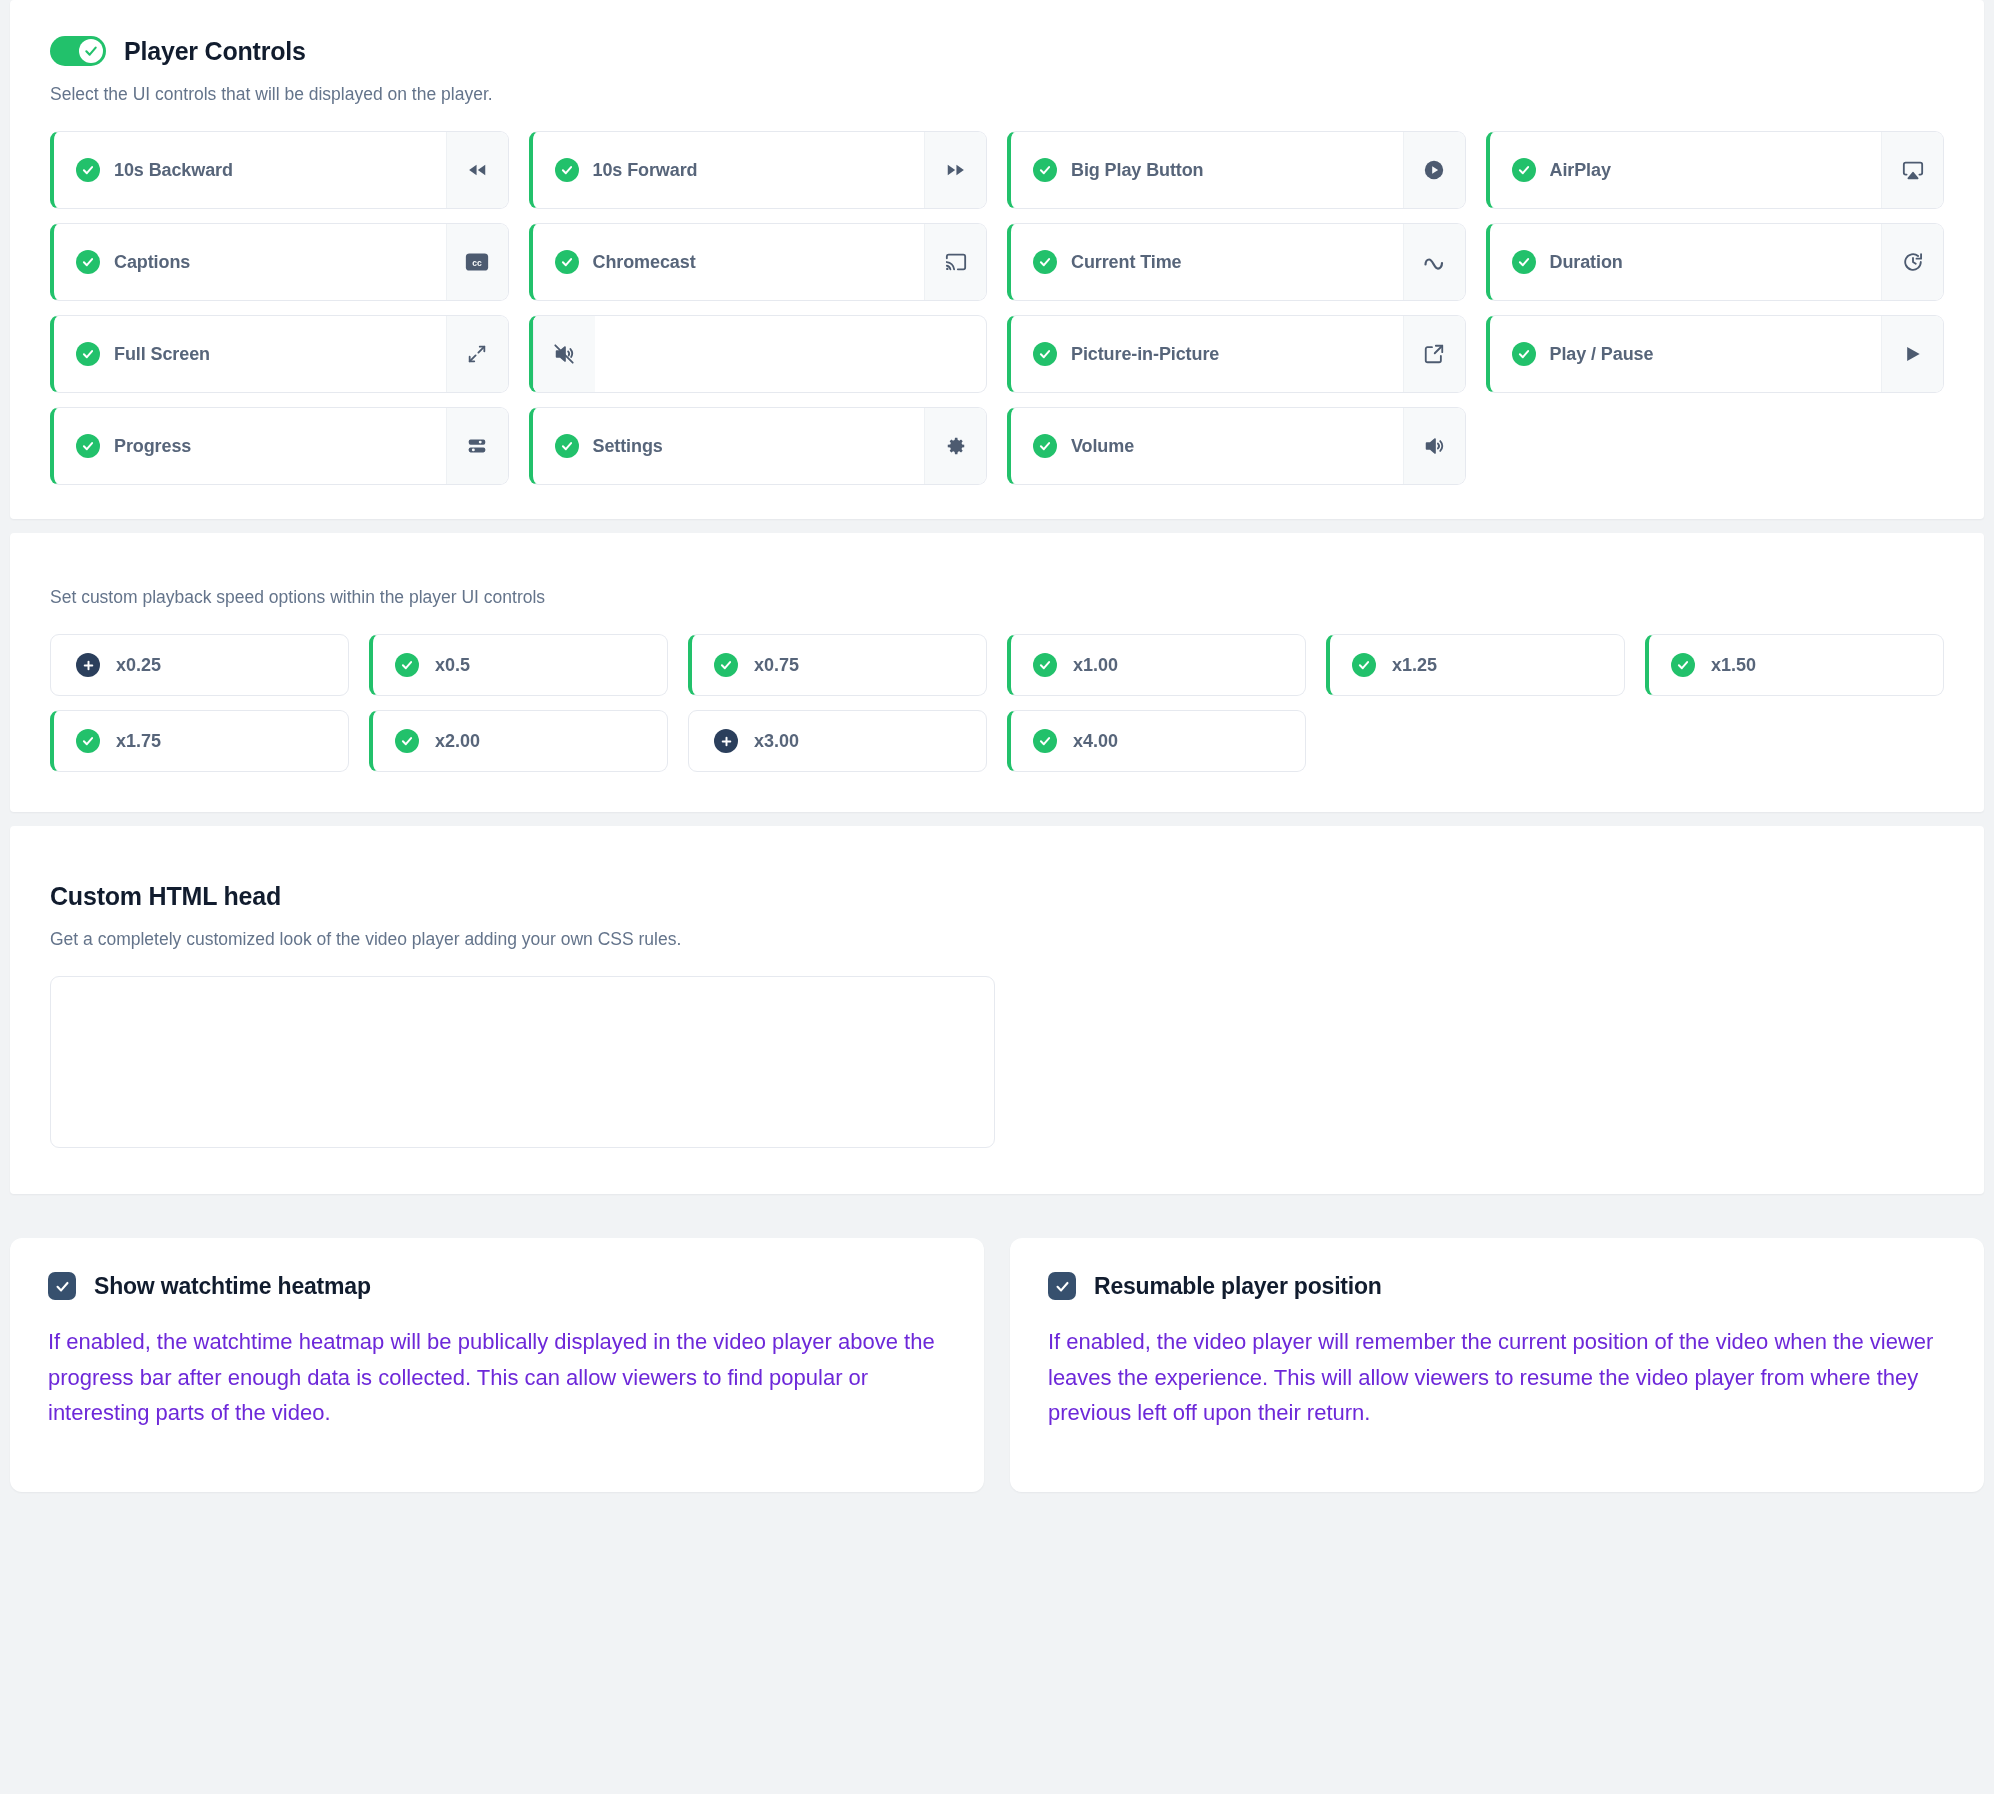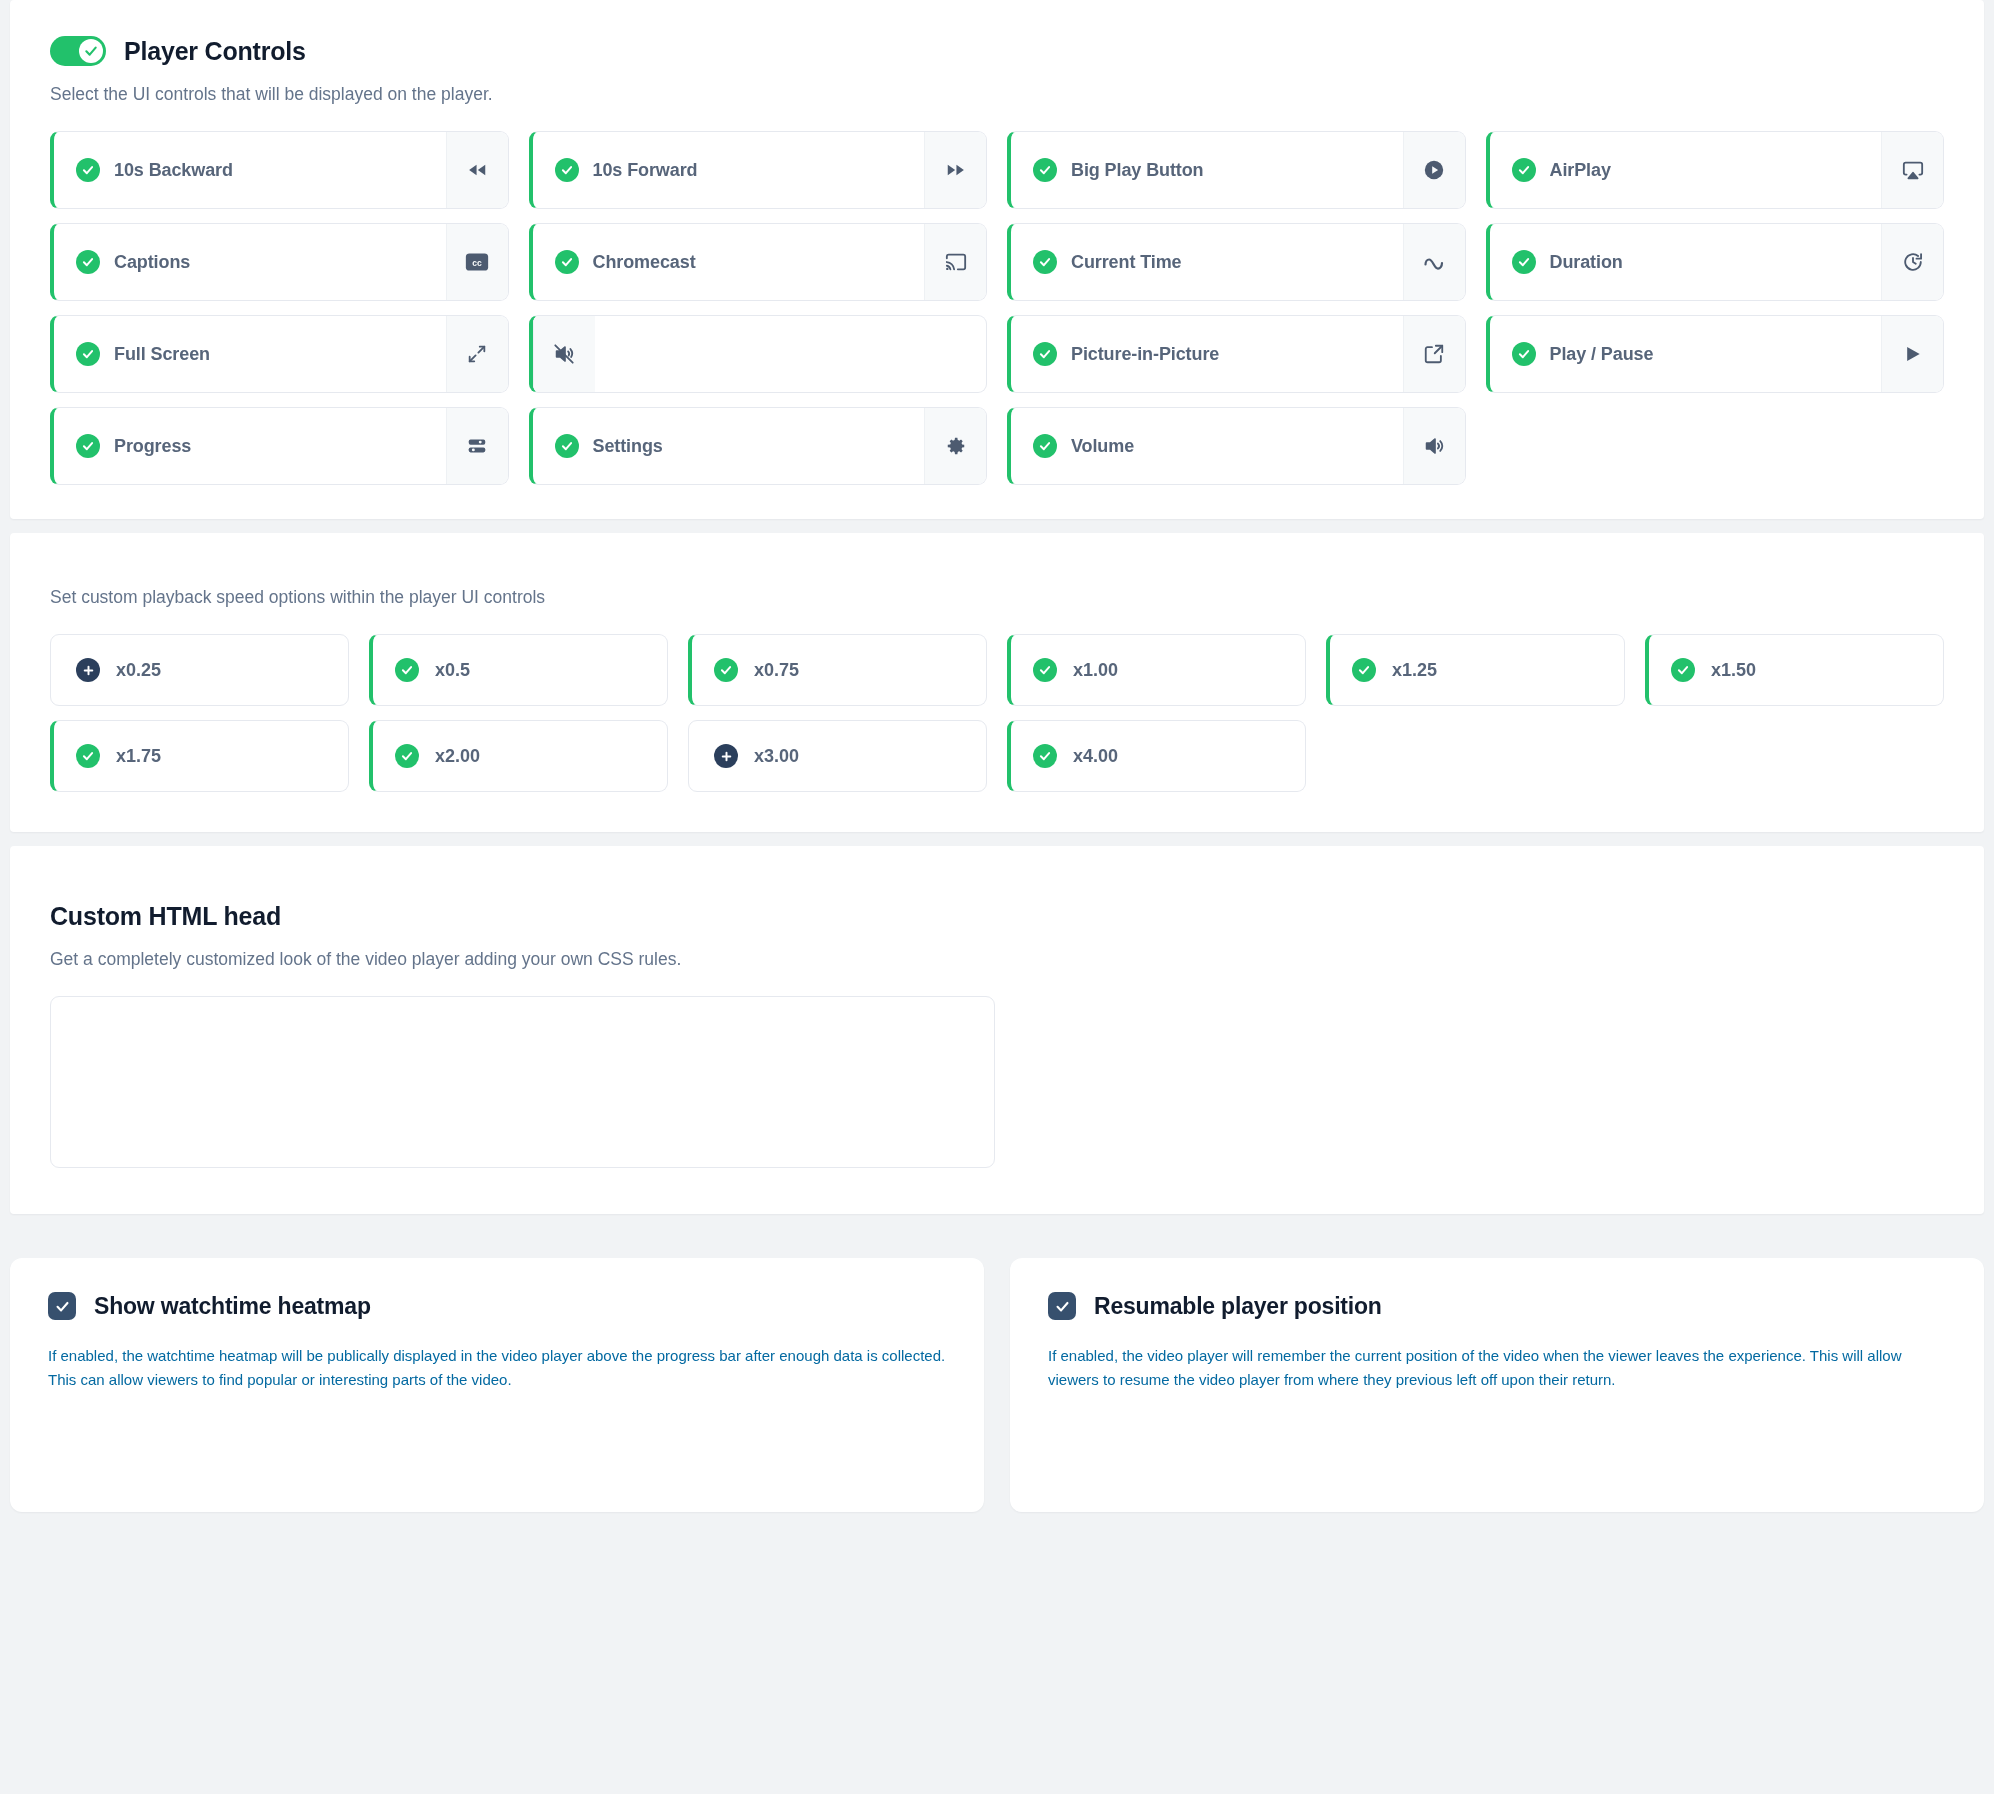--- a/index.html
+++ b/index.html
@@ -114,21 +114,21 @@
     font-size: 25px; font-weight: 700; color: #111c2e;
     letter-spacing: -.2px;
   }
   .speed-grid {
     margin-top: 26px;
     display: grid;
     grid-template-columns: repeat(6, 1fr);
     gap: 14px 20px;
   }
   .chip {
-    height: 72px;
+    height: 62px;
     display: flex; align-items: center; gap: 16px;
     padding-left: 22px;
     background: #fff;
     border: 1px solid #e6e9ef;
     border-left: 4px solid #22c16b;
     border-radius: 9px;
   }
   .chip.off { border-left: 1px solid #e6e9ef; padding-left: 25px; }
   .chip .lbl {
     font-size: 18px; font-weight: 700; color: #57657a;
@@ -178,23 +178,23 @@
     background: #37506e;
     flex: 0 0 28px;
     display: flex; align-items: center; justify-content: center;
   }
   .cb-title {
     font-size: 23px; font-weight: 700; color: #111c2e;
     letter-spacing: -.2px;
   }
   .bdesc {
     margin-top: 24px;
-    font-size: 15px;
+    font-size: 22px;
     line-height: 1.62;
-    color: #0369a1;
+    color: #6d28d9;
   }
 </style>
 </head>
 <body>
 
 <div class="page">
 
   <section class="panel">
     <div class="pc-inner">
       <div class="head-row">

